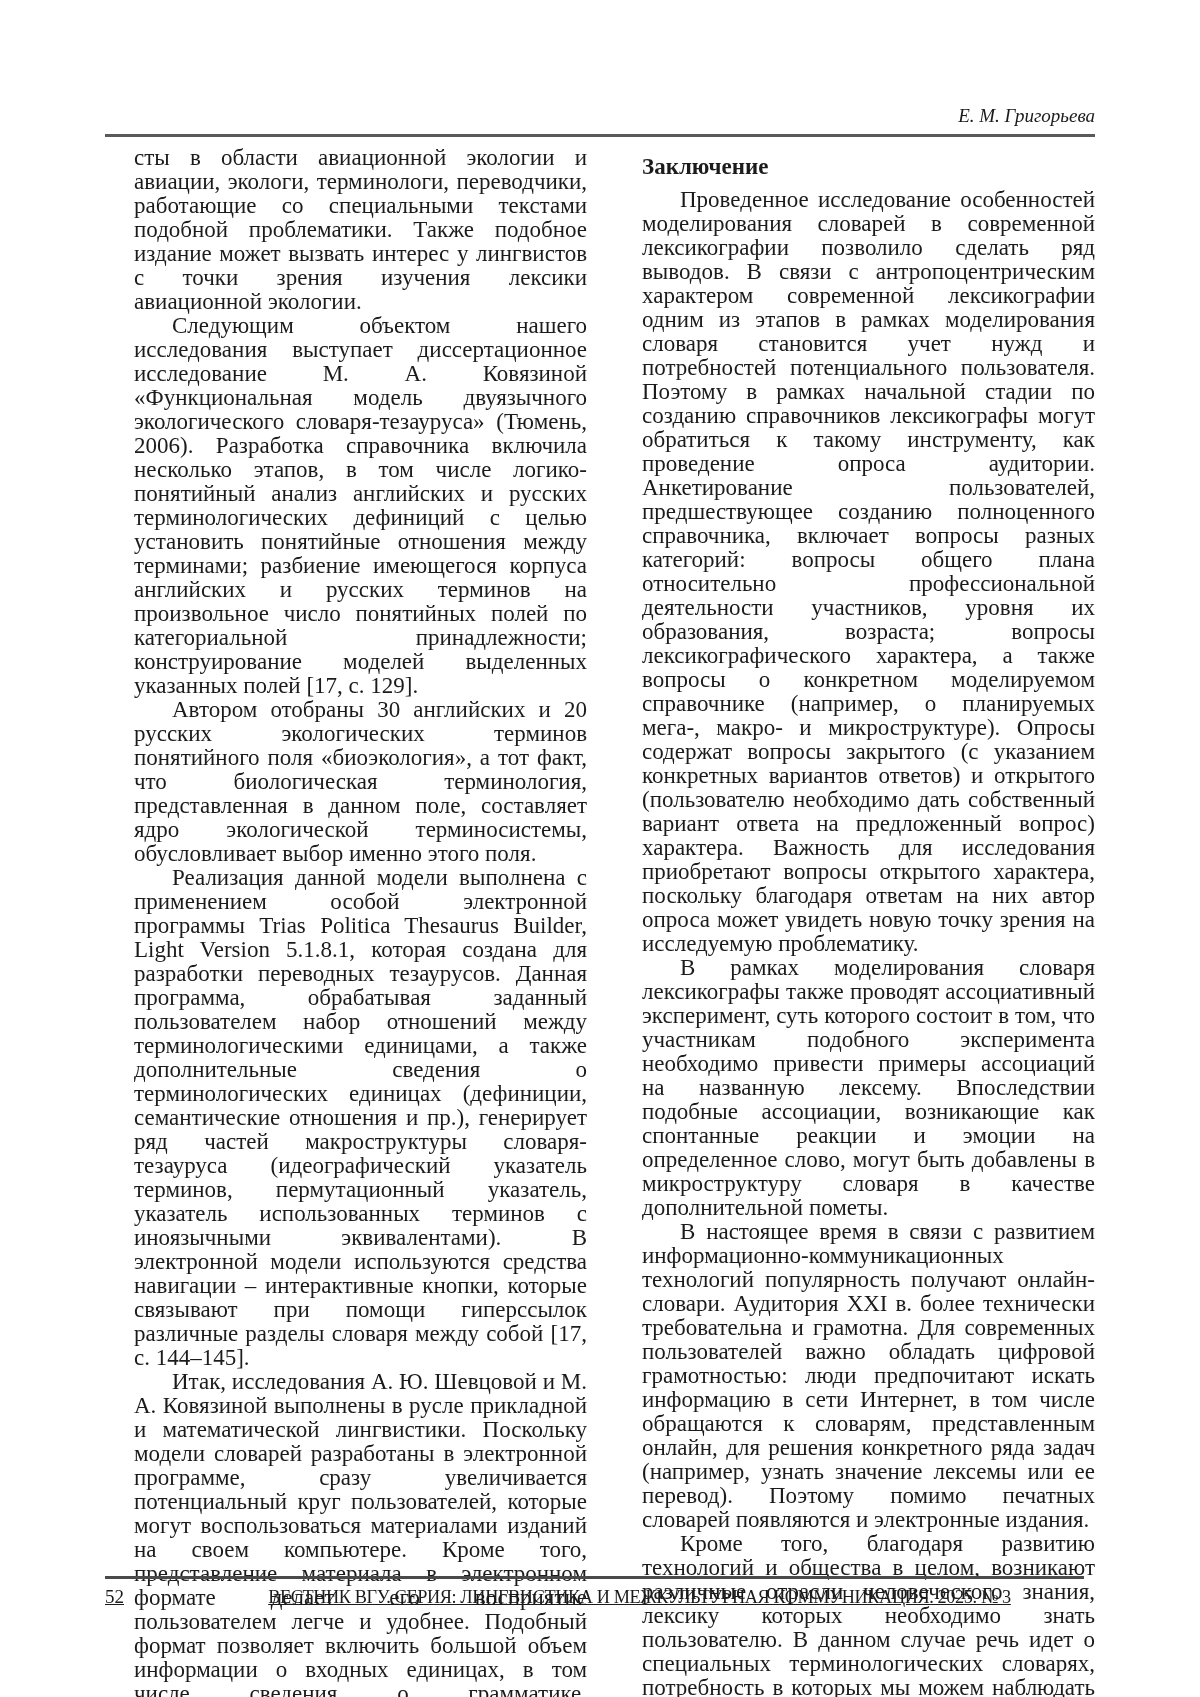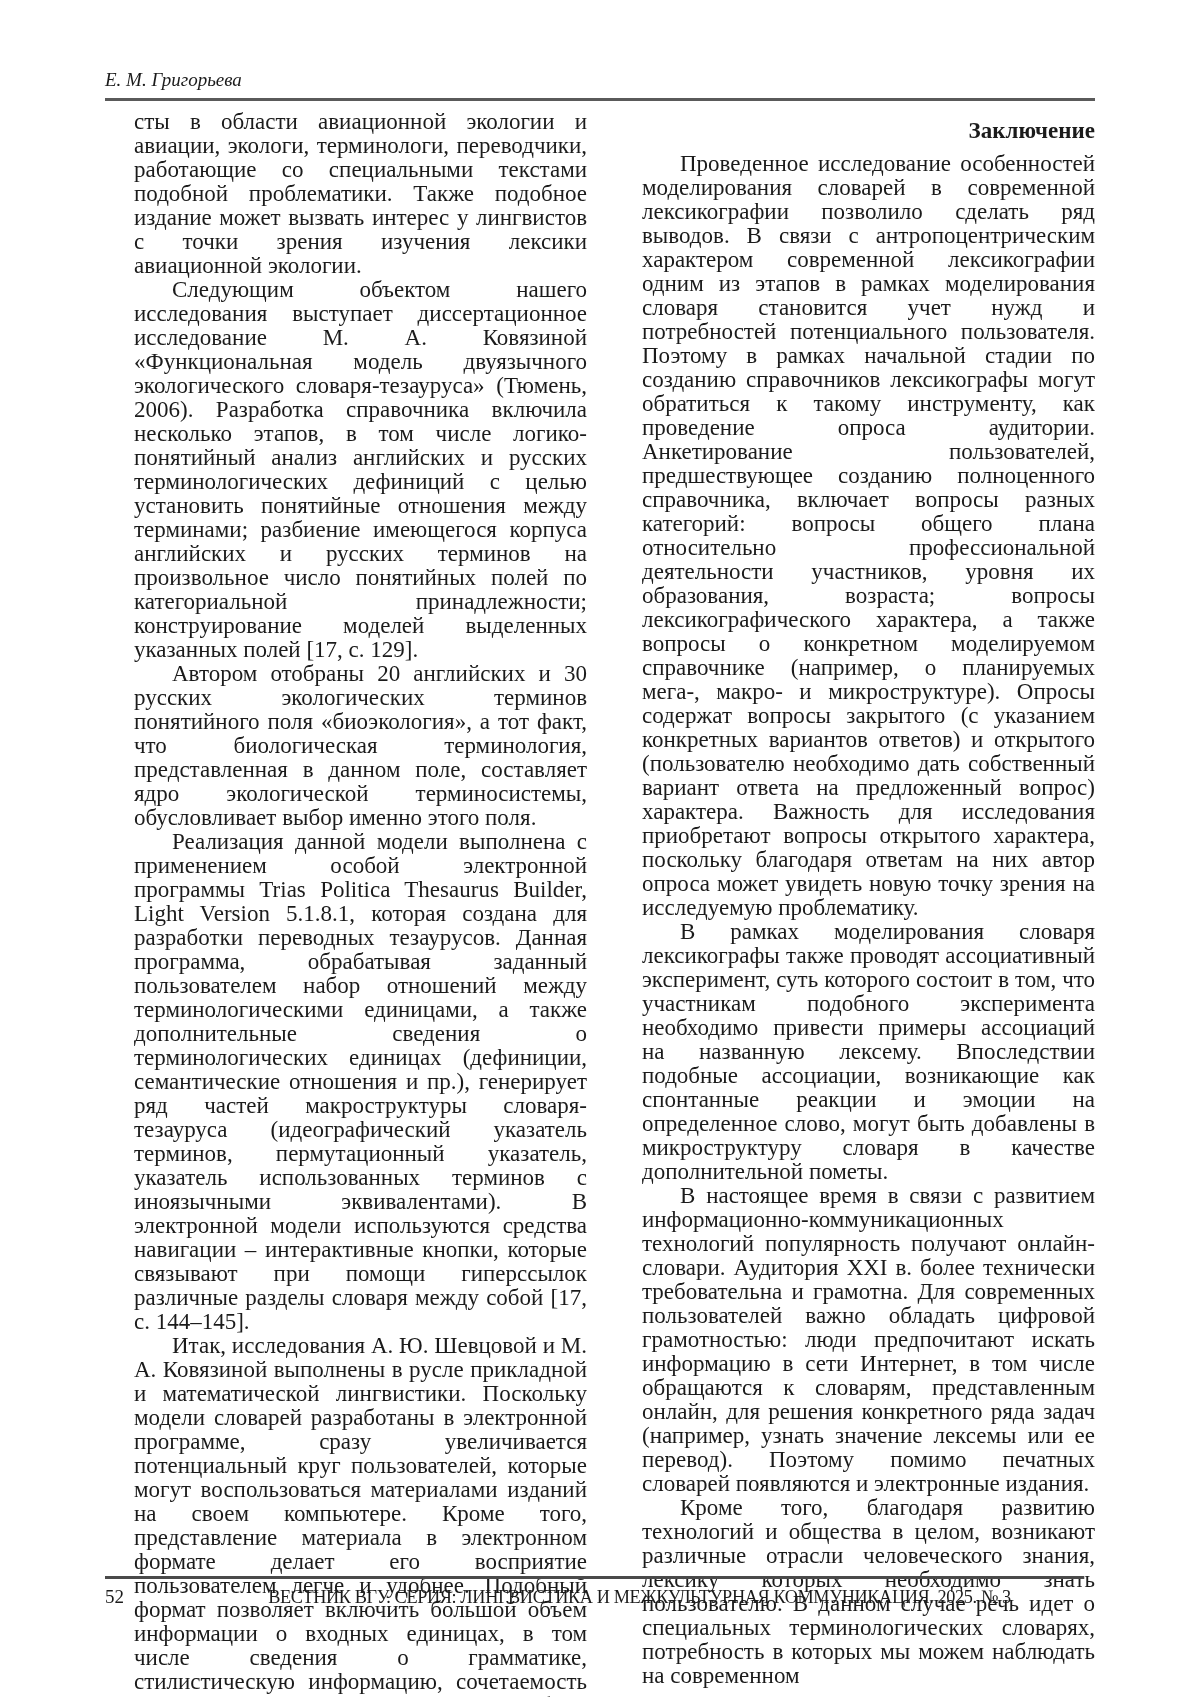--- a/index.html
+++ b/index.html
@@ -13,23 +13,23 @@
     height: 1697px;
     background: #ffffff;
     color: #1b1b1b;
     font-family: "Liberation Serif", "DejaVu Serif", serif;
     box-sizing: border-box;
     padding: 0 105px;
     overflow: hidden;
   }
   
   .running-header {
-    padding-top: 68px;
+    padding-top: 104px;
     display: flex;
-    justify-content: space-between;
+    justify-content: flex-end;
     align-items: flex-end;
     font-style: italic;
     font-size: 19px;
     line-height: 24px;
   }
   .header-rule {
     margin-top: 6px;
     border: 0;
     border-top: 3px solid #5a5a5a;
     height: 0;
@@ -49,30 +49,31 @@
   }
   .column p {
     margin: 0;
     text-indent: 38px;
   }
   .column p.no-indent {
     text-indent: 0;
   }
   .section-heading {
     font-weight: bold;
-    text-align: right;
+    text-align: left;
     text-indent: 0 !important;
     margin: 9px 0 9px 0 !important;
   }
   
   .running-footer {
     position: absolute;
     left: 105px;
     right: 116px;
     top: 1576px;
+    text-decoration: underline;
   }
   .footer-rule {
     border: 0;
     border-top: 3px solid #4a4a4a;
     height: 0;
     margin: 0 0 6px 0;
   }
   .footer-line {
     display: flex;
     align-items: baseline;
@@ -100,21 +101,21 @@
   <div class="running-header">
     <span>Е. М. Григорьева</span>
   </div>
   <hr class="header-rule">
 
   <div class="columns">
 
     <div class="column">
       <p class="no-indent">сты в области авиационной экологии и авиации, экологи, терминологи, переводчики, работающие со специальными текстами подобной проблематики. Также подобное издание может вызвать интерес у лингвистов с точки зрения изучения лексики авиационной экологии.</p>
       <p>Следующим объектом нашего исследования выступает диссертационное исследование М. А. Ковязиной «Функциональная модель двуязычного экологического словаря-тезауруса» (Тюмень, 2006). Разработка справочника включила несколько этапов, в том числе логико-понятийный анализ английских и русских терминологических дефиниций с целью установить понятийные отношения между терминами; разбиение имеющегося корпуса английских и русских терминов на произвольное число понятийных полей по категориальной принадлежности; конструирование моделей выделенных указанных полей [17, с. 129].</p>
-      <p>Автором отобраны 20 английских и 30 русских экологических терминов понятийного поля «биоэкология», а тот факт, что биологическая терминология, представленная в данном поле, составляет ядро экологической терминосистемы, обусловливает выбор именно этого поля.</p>
+      <p>Автором отобраны 30 английских и 20 русских экологических терминов понятийного поля «биоэкология», а тот факт, что биологическая терминология, представленная в данном поле, составляет ядро экологической терминосистемы, обусловливает выбор именно этого поля.</p>
       <p>Реализация данной модели выполнена с применением особой электронной программы Trias Politica Thesaurus Builder, Light Version 5.1.8.1, которая создана для разработки переводных тезаурусов. Данная программа, обрабатывая заданный пользователем набор отношений между терминологическими единицами, а также дополнительные сведения о терминологических единицах (дефиниции, семантические отношения и пр.), генерирует ряд частей макроструктуры словаря-тезауруса (идеографический указатель терминов, пермутационный указатель, указатель использованных терминов с иноязычными эквивалентами). В электронной модели используются средства навигации – интерактивные кнопки, которые связывают при помощи гиперссылок различные разделы словаря между собой [17, с. 144–145].</p>
       <p>Итак, исследования А. Ю. Шевцовой и М. А. Ковязиной выполнены в русле прикладной и математической лингвистики. Поскольку модели словарей разработаны в электронной программе, сразу увеличивается потенциальный круг пользователей, которые могут воспользоваться материалами изданий на своем компьютере. Кроме того, представление материала в электронном формате делает его восприятие пользователем легче и удобнее. Подобный формат позволяет включить большой объем информации о входных единицах, в том числе сведения о грамматике, стилистическую информацию, сочетаемость и др. Материалы таких словарей могут быть интересны как русскоговорящим, так и англоговорящим пользо-</p>
     </div>
 
     <div class="column">
       <p class="section-heading">Заключение</p>
       <p>Проведенное исследование особенностей моделирования словарей в современной лексикографии позволило сделать ряд выводов. В связи с антропоцентрическим характером современной лексикографии одним из этапов в рамках моделирования словаря становится учет нужд и потребностей потенциального пользователя. Поэтому в рамках начальной стадии по созданию справочников лексикографы могут обратиться к такому инструменту, как проведение опроса аудитории. Анкетирование пользователей, предшествующее созданию полноценного справочника, включает вопросы разных категорий: вопросы общего плана относительно профессиональной деятельности участников, уровня их образования, возраста; вопросы лексикографического характера, а также вопросы о конкретном моделируемом справочнике (например, о планируемых мега-, макро- и микроструктуре). Опросы содержат вопросы закрытого (с указанием конкретных вариантов ответов) и открытого (пользователю необходимо дать собственный вариант ответа на предложенный вопрос) характера. Важность для исследования приобретают вопросы открытого характера, поскольку благодаря ответам на них автор опроса может увидеть новую точку зрения на исследуемую проблематику.</p>
       <p>В рамках моделирования словаря лексикографы также проводят ассоциативный эксперимент, суть которого состоит в том, что участникам подобного эксперимента необходимо привести примеры ассоциаций на названную лексему. Впоследствии подобные ассоциации, возникающие как спонтанные реакции и эмоции на определенное слово, могут быть добавлены в микроструктуру словаря в качестве дополнительной пометы.</p>
       <p>В настоящее время в связи с развитием информационно-коммуникационных технологий популярность получают онлайн-словари. Аудитория XXI в. более технически требовательна и грамотна. Для современных пользователей важно обладать цифровой грамотностью: люди предпочитают искать информацию в сети Интернет, в том числе обращаются к словарям, представленным онлайн, для решения конкретного ряда задач (например, узнать значение лексемы или ее перевод). Поэтому помимо печатных словарей появляются и электронные издания.</p>
       <p>Кроме того, благодаря развитию технологий и общества в целом, возникают различные отрасли человеческого знания, лексику которых необходимо знать пользователю. В данном случае речь идет о специальных терминологических словарях, потребность в которых мы можем наблюдать на современном</p>

